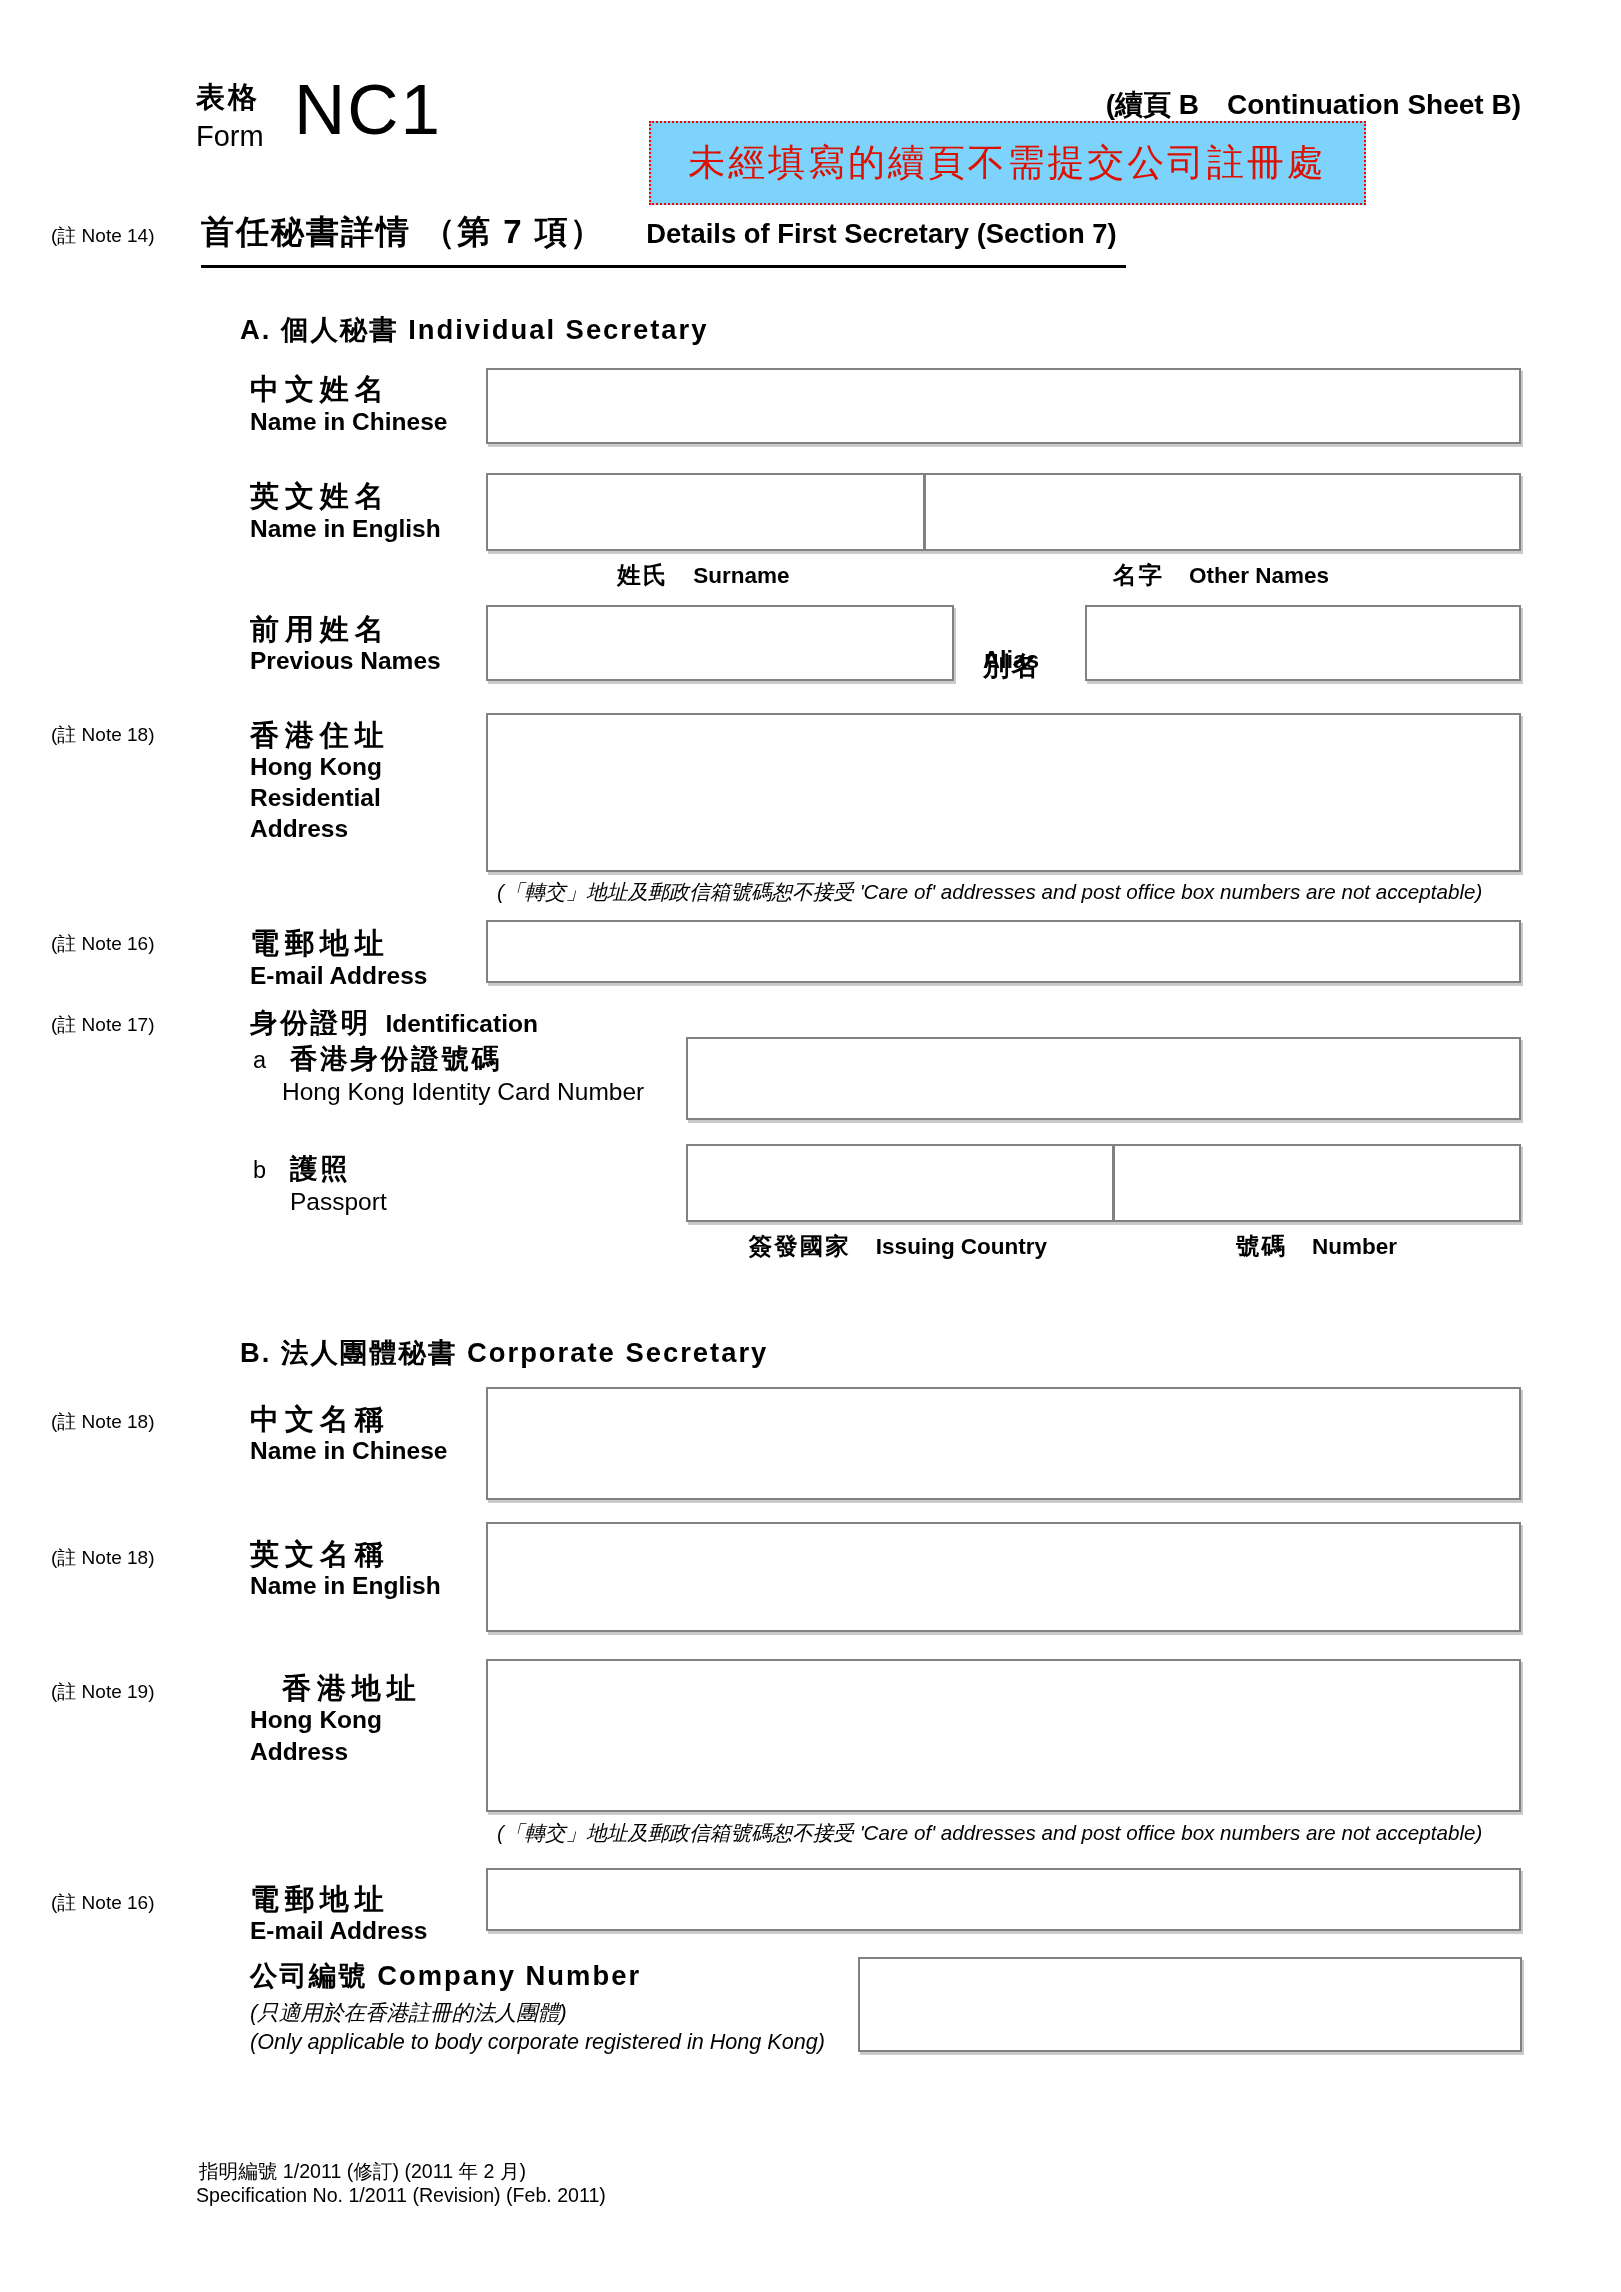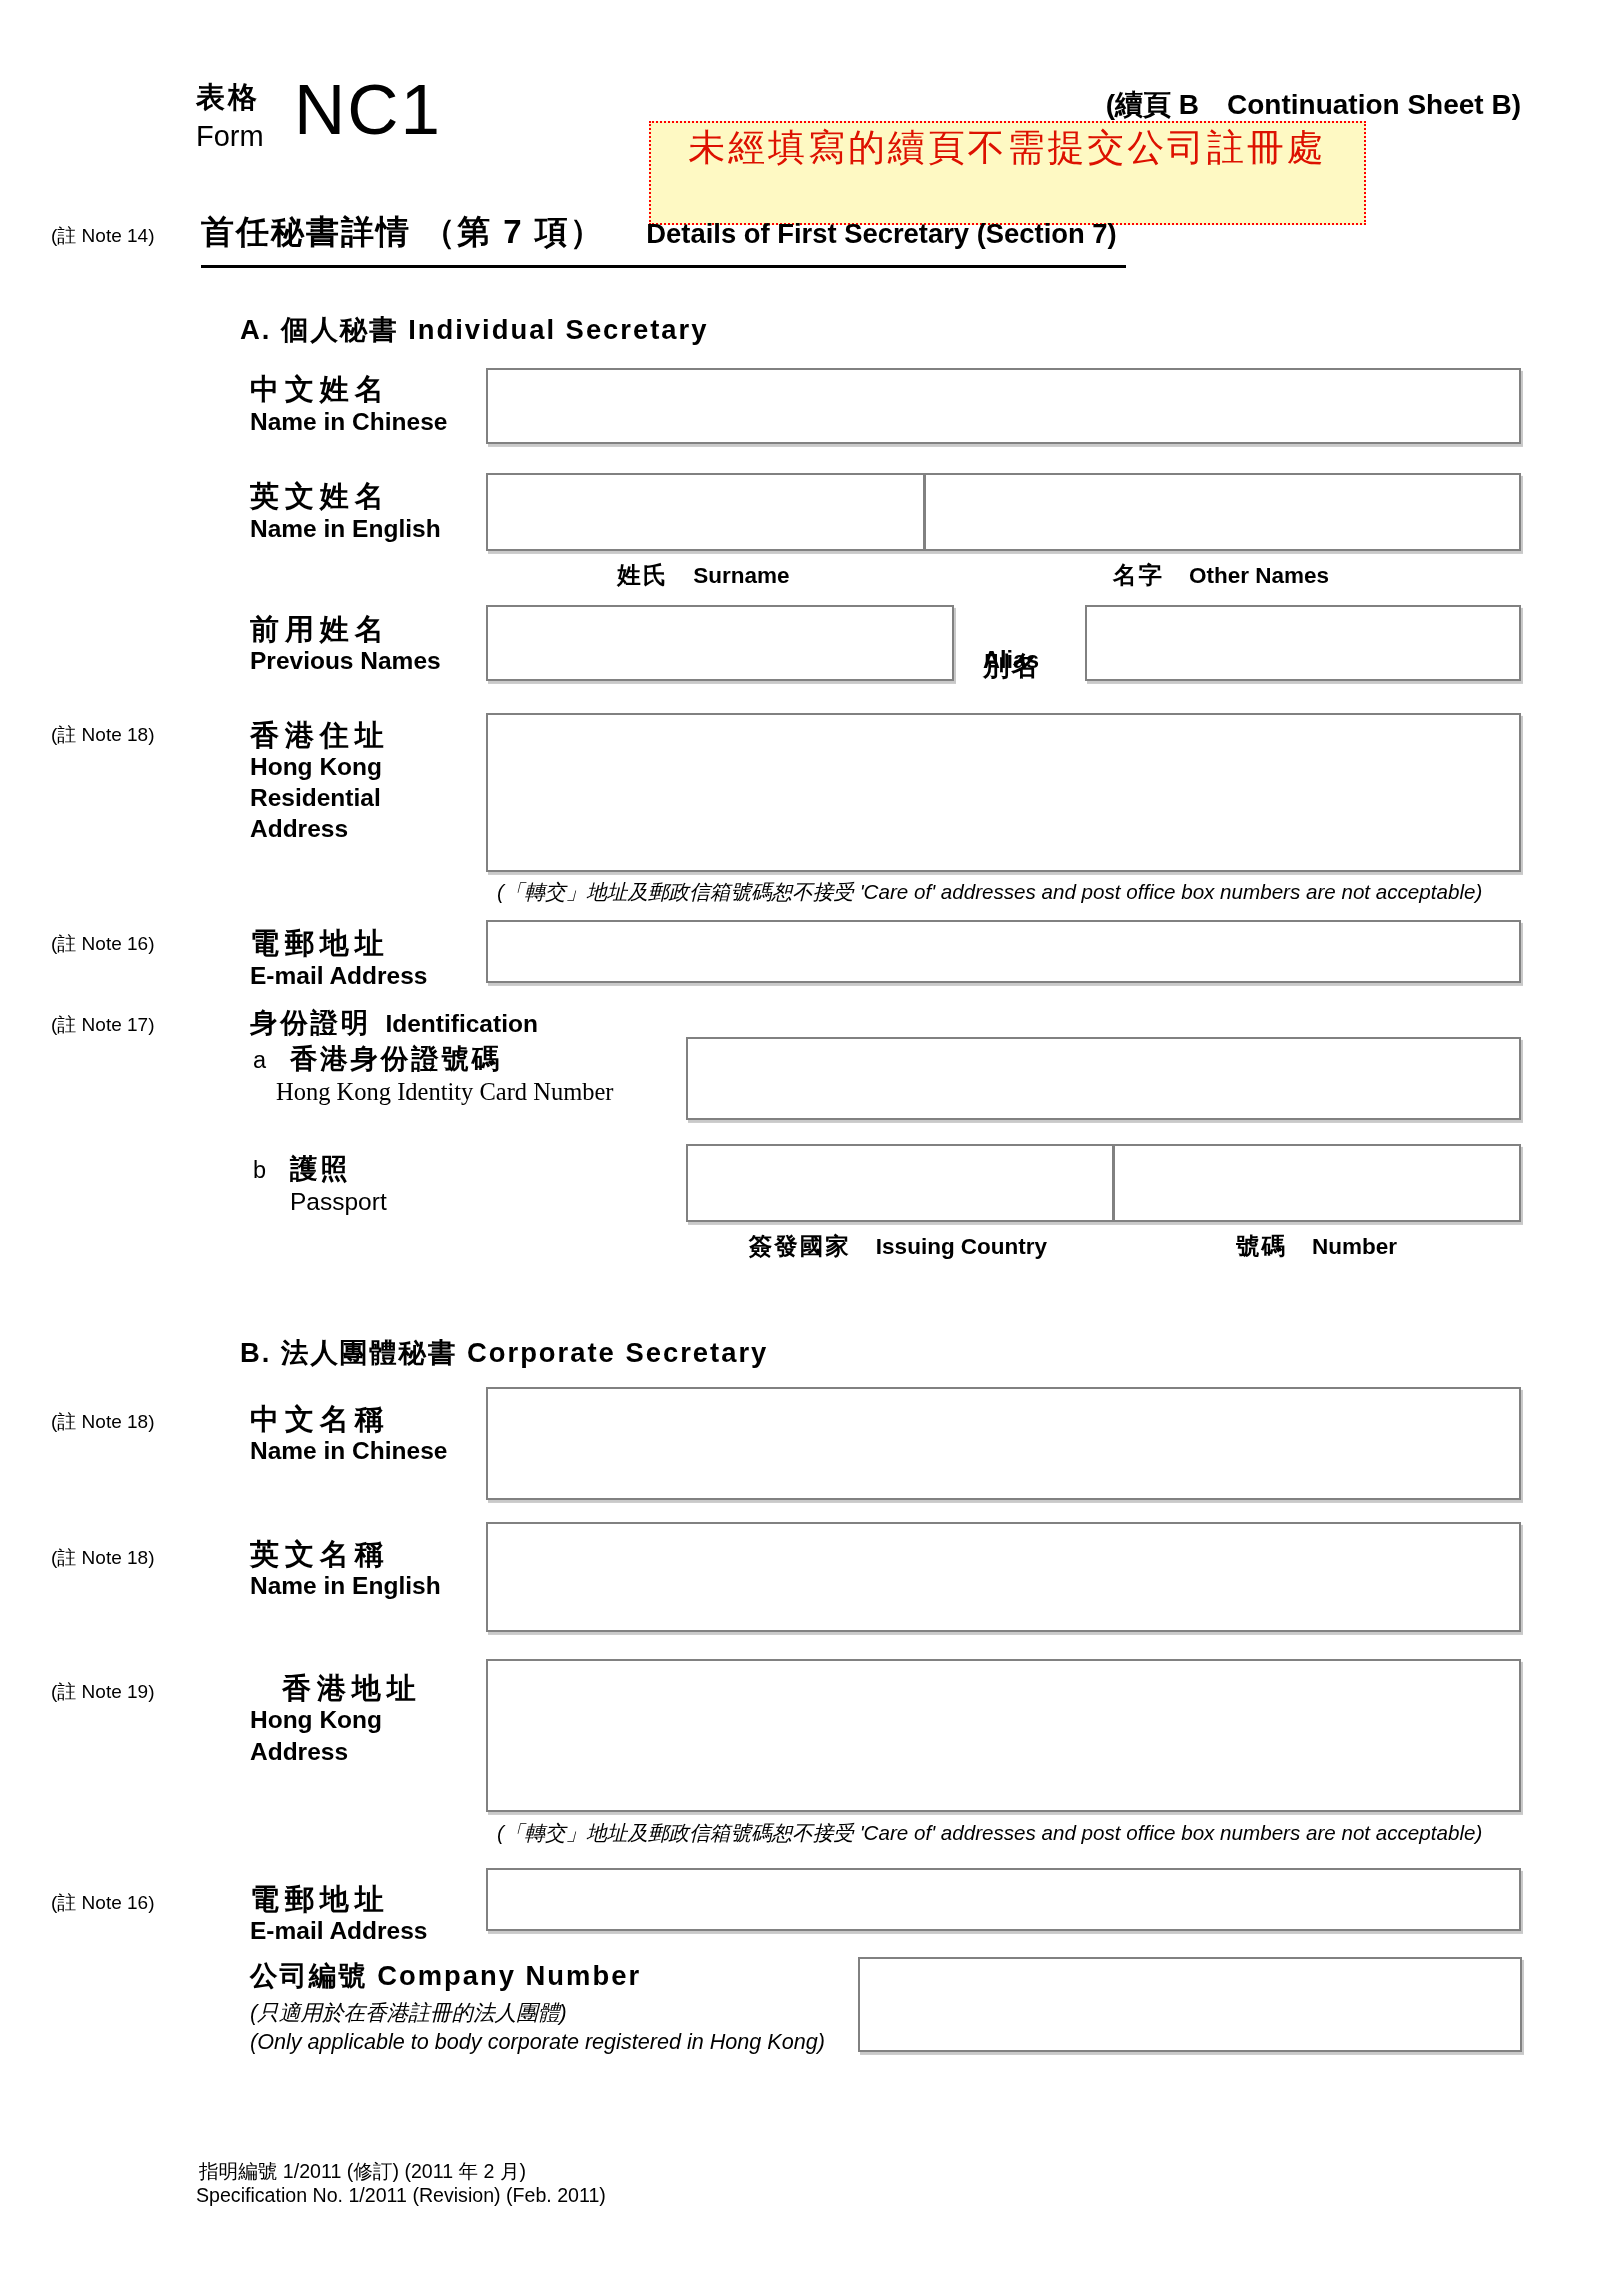--- a/index.html
+++ b/index.html
@@ -33,23 +33,23 @@
     font-size:23.5px; padding:3.9px 7.8px; overflow:hidden;
   }
   .box.split { display:flex; padding:0; }
   .cell { height:100%; padding:3.9px 7.8px; font-size:23.5px; }
   .vdiv { width:2.9px; background:#818181; height:100%; flex:none; }
   .center { text-align:center; }
   
   .form-code { font-size:71px; font-weight:400; letter-spacing:2px; }
   .cont-title { font-weight:bold; font-size:28px; }
   .notice-box {
-    position:absolute; left:649px; top:121px; width:717px; height:104px;
-    background:#fef9c3; border:2.9px dotted #FF0000;
-    display:flex; align-items:flex-start; justify-content:center;
+    position:absolute; left:649px; top:121px; width:717px; height:84px;
+    background:#7dd3fc; border:2.9px dotted #FF0000;
+    display:flex; align-items:center; justify-content:center;
     font-family:"DejaVu Serif", serif; font-size:37px; color:#DD1100; letter-spacing:2.9px;
     white-space:nowrap;
   }
   .footer-line { font-size:19.6px; }
 </style>
 </head>
 <body>
 
 <div class="page">
 
@@ -110,21 +110,21 @@
   <div class="box" style="left:486px;top:920px;width:1035px;height:63px;"></div>
 
   <div class="abs note" style="left:51px;top:1012px;">(註 Note 17)</div>
   <div class="abs" style="left:250px;top:1005px;">
     <span class="zh" style="font-size:27.4px;letter-spacing:2.9px;">身份證明</span>
     <span class="en-b" style="margin-left:9.8px;">Identification</span>
   </div>
 
   <div class="abs item-letter" style="left:253px;top:1047px;">a</div>
   <div class="abs zh" style="left:290px;top:1041px;font-size:27.4px;letter-spacing:2.9px;">香港身份證號碼</div>
-  <div class="abs en-r" style="left:276px;top:1078px;font-family:Liberation Serif, serif;">Hong Kong Identity Card Number</div>
+  <div class="abs en-r" style="left:282px;top:1078px;">Hong Kong Identity Card Number</div>
   <div class="box" style="left:686px;top:1037px;width:835px;height:83px;"></div>
 
   <div class="abs item-letter" style="left:253px;top:1157px;">b</div>
   <div class="abs zh" style="left:290px;top:1151px;font-size:27.4px;letter-spacing:2.9px;">護照</div>
   <div class="abs en-r" style="left:290px;top:1188px;">Passport</div>
   <div class="box split" style="left:686px;top:1144px;width:835px;height:78px;">
     <div class="cell" style="width:424px;"></div>
     <div class="vdiv"></div>
     <div class="cell" style="flex:1;"></div>
   </div>

